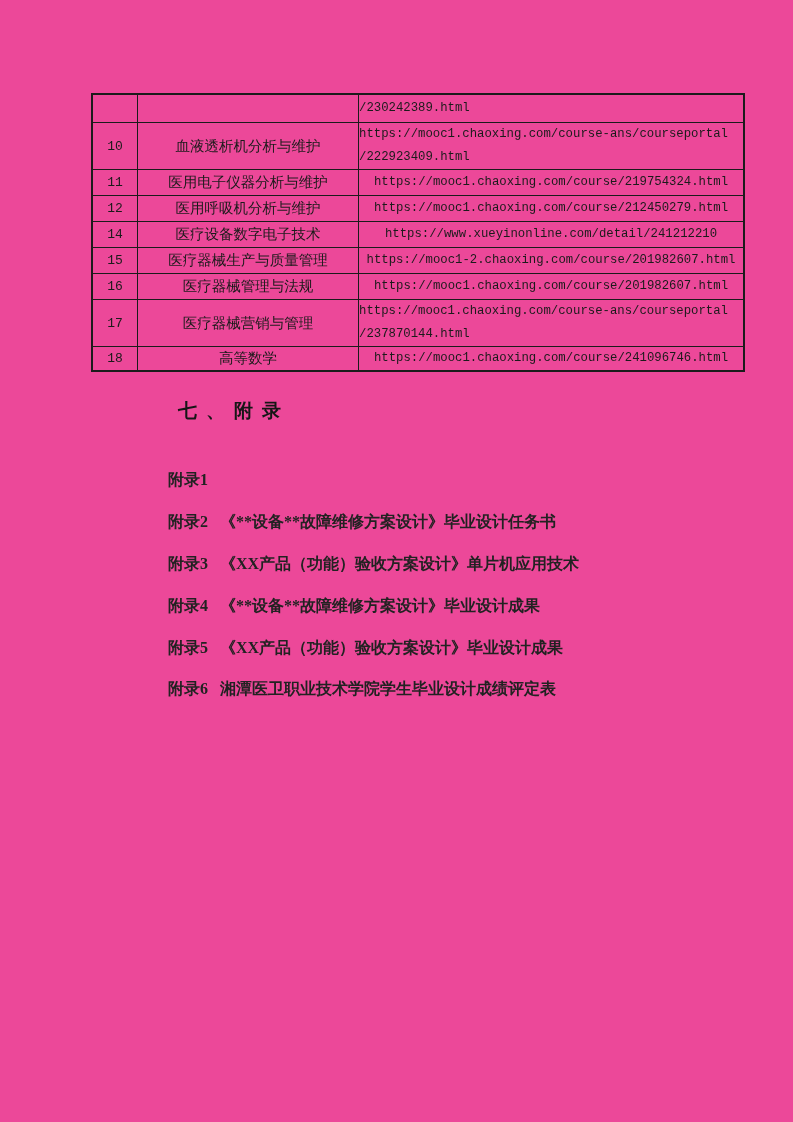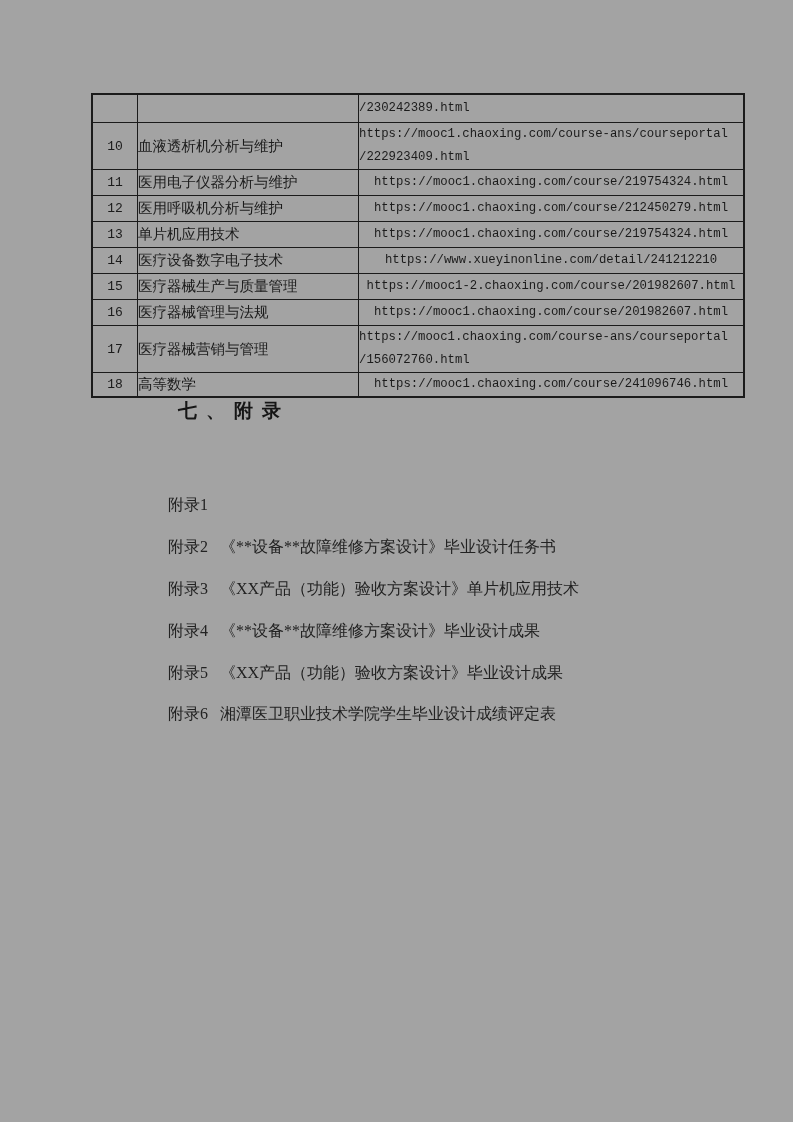--- a/index.html
+++ b/index.html
@@ -1,60 +1,61 @@
 <!DOCTYPE html>
 <html><head>
 <meta charset="utf-8">
 <style>
   html,body { margin:0; padding:0; background:#e8e8e8; }
   .page {
     position:relative; width:793px; height:1122px; margin:0 auto;
-    background:#a3a3a3; overflow:hidden;
+    background:#ec4899; overflow:hidden;
     color:#1b1b1b;
     font-family:"Liberation Serif", serif;
   }
 
   
   table.course-table {
     position:absolute; left:91px; top:93px;
     width:648px; border-collapse:collapse; table-layout:fixed;
     border:2px solid #1b1b1b;
   }
   table.course-table td {
     border:1.5px solid #1b1b1b;
     padding:0; vertical-align:middle;
     overflow:hidden; white-space:nowrap;
   }
   td.col-no    { width:44px;  text-align:center;
                  font-family:"Liberation Mono", monospace; font-size:13px; }
-  td.col-name  { width:220px; text-align:left;
+  td.col-name  { width:220px; text-align:center;
                  font-family:"Liberation Serif", serif; font-size:14.5px; }
   td.col-url   { width:384px;
                  font-family:"Liberation Mono", monospace; font-size:12.3px;
                  line-height:23px; }
   td.col-url span { display:block; }
   td.url-left   { text-align:left; padding-left:6px; padding-right:2px; }
   td.url-center { text-align:center; }
   tr.r-partial td { height:27px; }
   tr.r-tall    td { height:45px; }
   tr.r-norm    td { height:25px; }
   tr.r-last    td { height:22px; }
 
   
   .appendix-heading {
     position:absolute; left:178px; top:398px;
     font-family:"Liberation Sans", sans-serif;
     font-weight:bold; font-size:19px; letter-spacing:9px;
     color:#161616; white-space:nowrap;
   }
   .appendix-list {
-    position:absolute; left:168px; top:485px;
+    position:absolute; left:168px; top:460px;
     list-style:none; margin:0; padding:0;
     font-family:"Liberation Serif", serif; font-size:16px;
     color:#222222;
+    font-weight:bold;
   }
   .appendix-list li {
     height:41.8px; display:flex; align-items:center; white-space:nowrap;
   }
   .app-label { margin-right:12px; }
 </style>
 </head>
 <body>
 
 <div class="page">
@@ -84,27 +85,20 @@
         </td>
       </tr>
       <tr class="r-norm">
         <td class="col-no">12</td>
         <td class="col-name">医用呼吸机分析与维护</td>
         <td class="col-url url-center">
           <span>https://mooc1.chaoxing.com/course/212450279.html</span>
         </td>
       </tr>
       <tr class="r-norm">
-        <td class="col-no">13</td>
-        <td class="col-name">单片机应用技术</td>
-        <td class="col-url url-center">
-          <span>https://mooc1.chaoxing.com/course/219754324.html</span>
-        </td>
-      </tr>
-      <tr class="r-norm">
         <td class="col-no">14</td>
         <td class="col-name">医疗设备数字电子技术</td>
         <td class="col-url url-center">
           <span>https://www.xueyinonline.com/detail/241212210</span>
         </td>
       </tr>
       <tr class="r-norm">
         <td class="col-no">15</td>
         <td class="col-name">医疗器械生产与质量管理</td>
         <td class="col-url url-center">
@@ -116,21 +110,21 @@
         <td class="col-name">医疗器械管理与法规</td>
         <td class="col-url url-center">
           <span>https://mooc1.chaoxing.com/course/201982607.html</span>
         </td>
       </tr>
       <tr class="r-tall">
         <td class="col-no">17</td>
         <td class="col-name">医疗器械营销与管理</td>
         <td class="col-url url-left">
           <span>https://mooc1.chaoxing.com/course-ans/courseportal</span>
-          <span>/156072760.html</span>
+          <span>/237870144.html</span>
         </td>
       </tr>
       <tr class="r-last">
         <td class="col-no">18</td>
         <td class="col-name">高等数学</td>
         <td class="col-url url-center">
           <span>https://mooc1.chaoxing.com/course/241096746.html</span>
         </td>
       </tr>
     </tbody>

